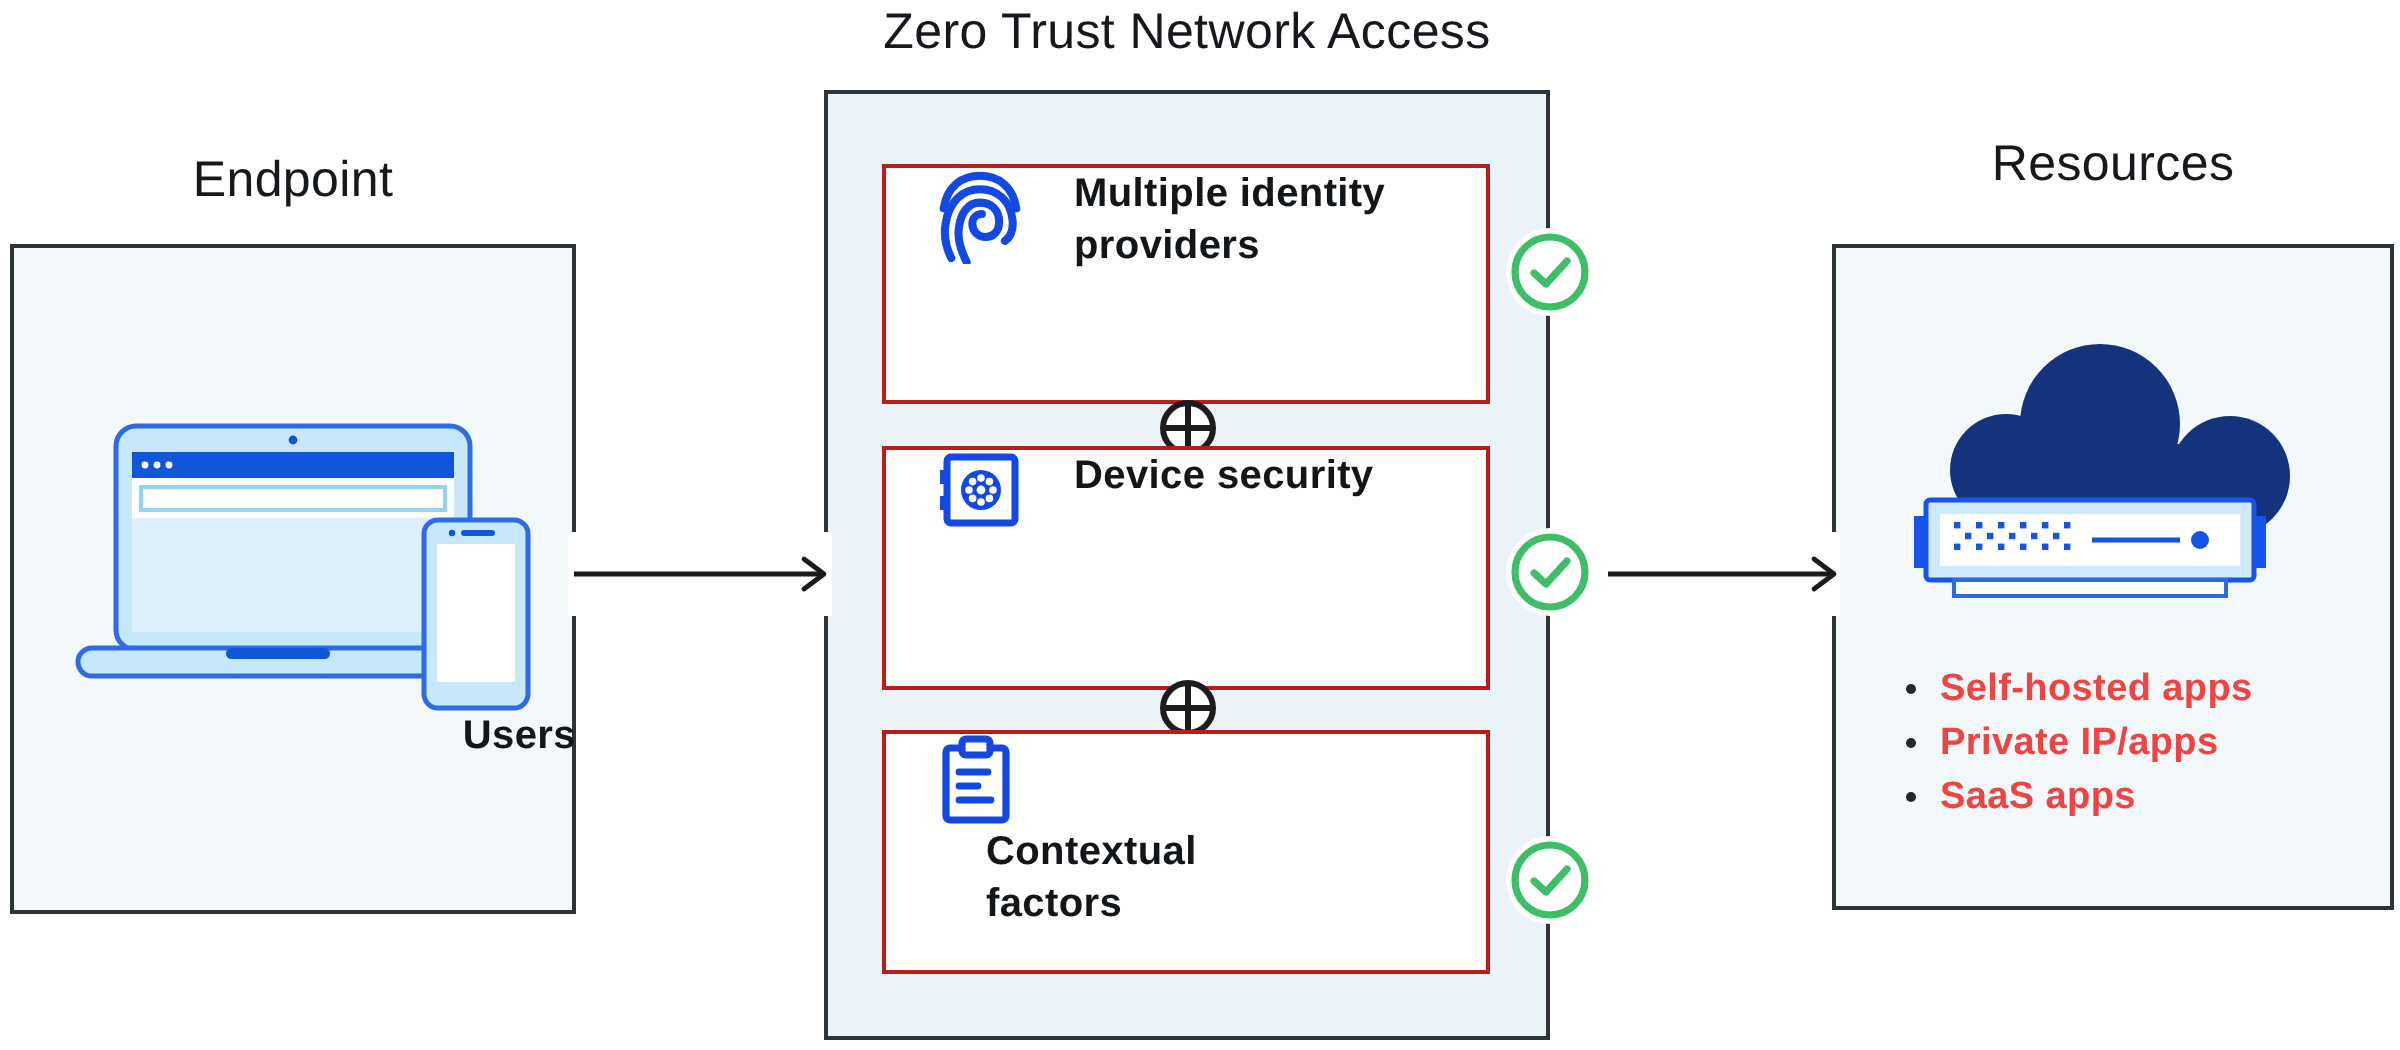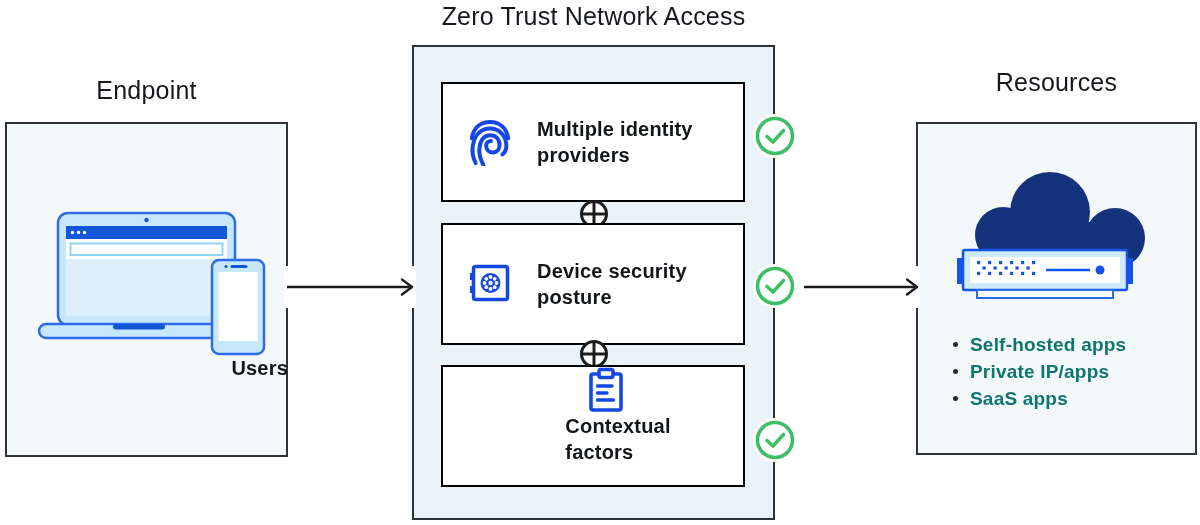--- a/index.html
+++ b/index.html
@@ -23,23 +23,23 @@
   }
 
   .panel {
     background: #f3f8fa;
     border: 2px solid #2e3338;
   }
   .panel.mid { background: #eaf3f8; }
 
   .factor-box {
     background: #ffffff;
-    border: 2px solid #000000;
+    border: 2px solid #b91c1c;
     display: flex;
-    align-items: center;
+    align-items: flex-start;
     padding-left: 25px;
   }
   .factor-icon { flex: 0 0 44px; display: flex; align-items: center; justify-content: center; }
   .factor-label {
     margin-left: 25px;
     font-size: 20px;
     font-weight: 700;
     color: #131619;
     line-height: 26px;
     letter-spacing: 0.2px;
@@ -53,21 +53,21 @@
     letter-spacing: 0.2px;
   }
 
   .bullet-list { display: flex; flex-direction: column; }
   .bullet-row { display: flex; align-items: center; height: 27px; }
   .bullet-dot {
     width: 5px; height: 5px; border-radius: 50%;
     background: #24272b; margin-right: 12px; flex: 0 0 auto;
   }
   .bullet-text {
-    font-size: 19px; font-weight: 700; color: #0f766e; letter-spacing: 0.2px;
+    font-size: 19px; font-weight: 700; color: #ef4444; letter-spacing: 0.2px;
   }
 
   .border-gap { background: #ffffff; }
   svg { display: block; }
 </style>
 </head>
 <body>
 
 <div id="canvas">
 
@@ -151,21 +151,20 @@
         <circle cx="22.5" cy="26" r="1.9" fill="#ffffff"></circle>
         <circle cx="18.3" cy="24.2" r="1.9" fill="#ffffff"></circle>
         <circle cx="16.5" cy="20" r="1.9" fill="#ffffff"></circle>
         <circle cx="18.3" cy="15.8" r="1.9" fill="#ffffff"></circle>
         <circle cx="22.5" cy="14" r="1.9" fill="#ffffff"></circle>
         <circle cx="26.7" cy="15.8" r="1.9" fill="#ffffff"></circle>
       </svg>
     </span>
     <span class="factor-label">
       <span style="display:block">Device security</span>
-      <span style="display:block">posture</span>
     </span>
   </div>
 
   <svg class="abs" style="left:579px; top:339px;" width="30" height="30" viewBox="0 0 30 30" aria-label="plus-circle-icon">
     <circle cx="15" cy="15" r="12.5" fill="#ffffff" stroke="#1c1c1e" stroke-width="3"></circle>
     <line x1="15" y1="3" x2="15" y2="27" stroke="#1c1c1e" stroke-width="3"></line>
     <line x1="3" y1="15" x2="27" y2="15" stroke="#1c1c1e" stroke-width="3"></line>
   </svg>
 
   <div class="abs factor-box" style="left:441px; top:365px; width:304px; height:122px;flex-direction:column;">

